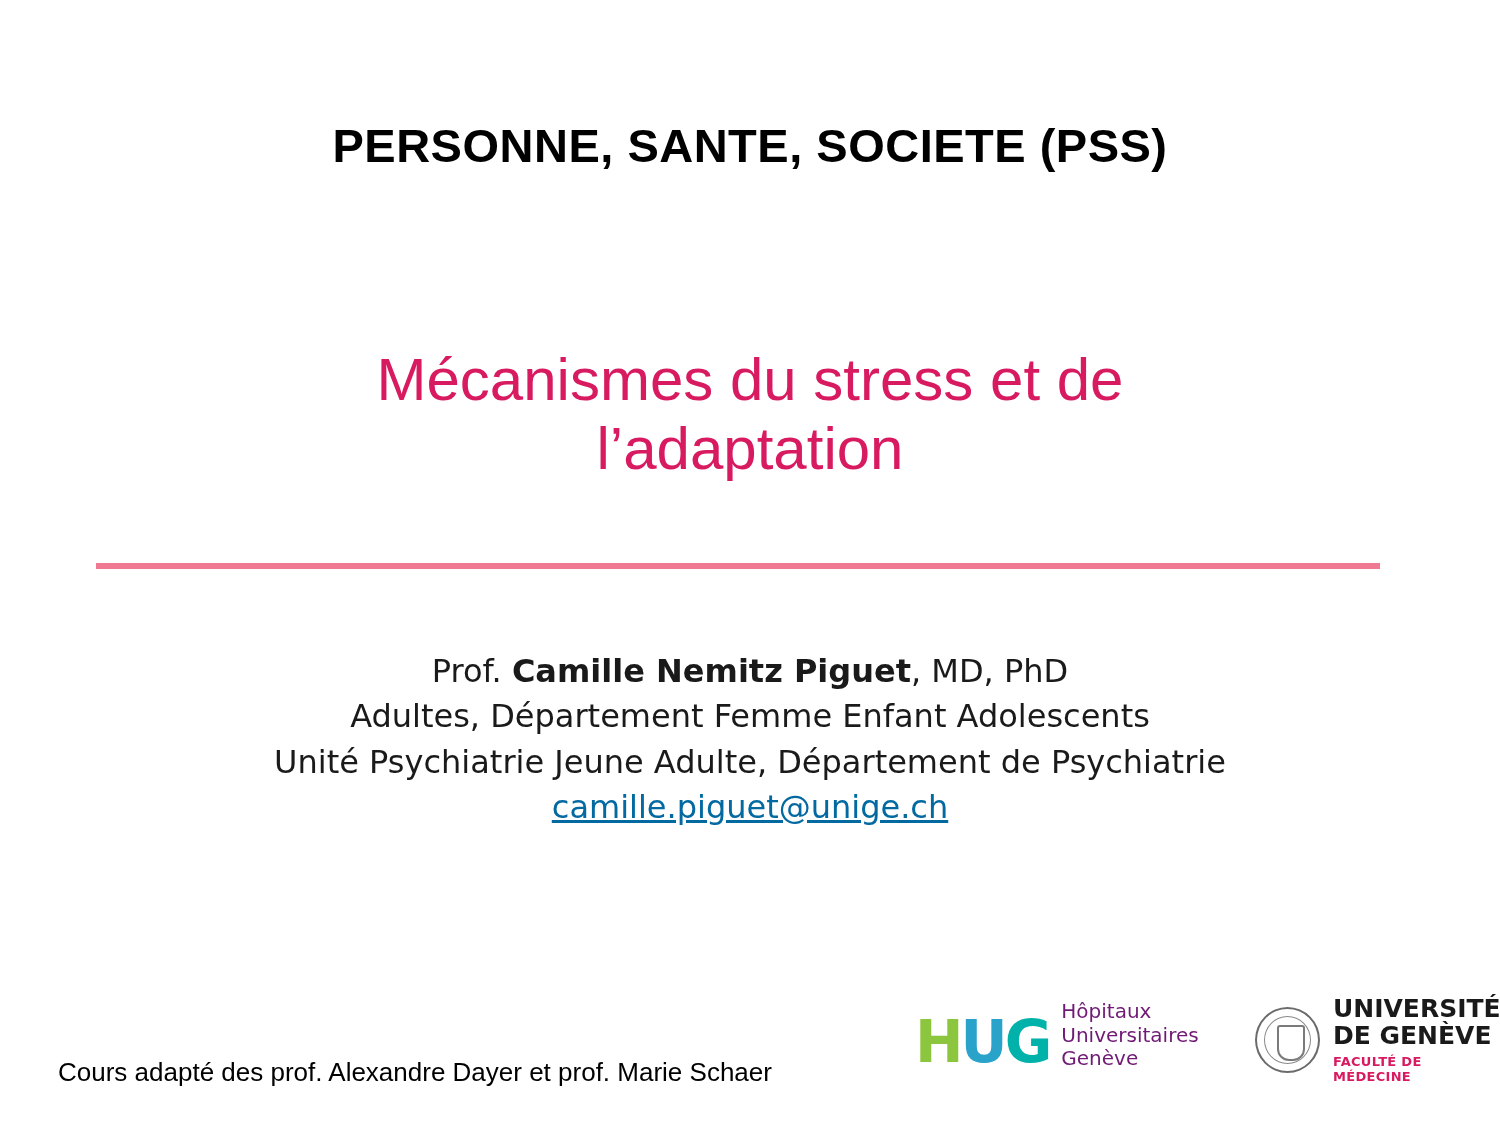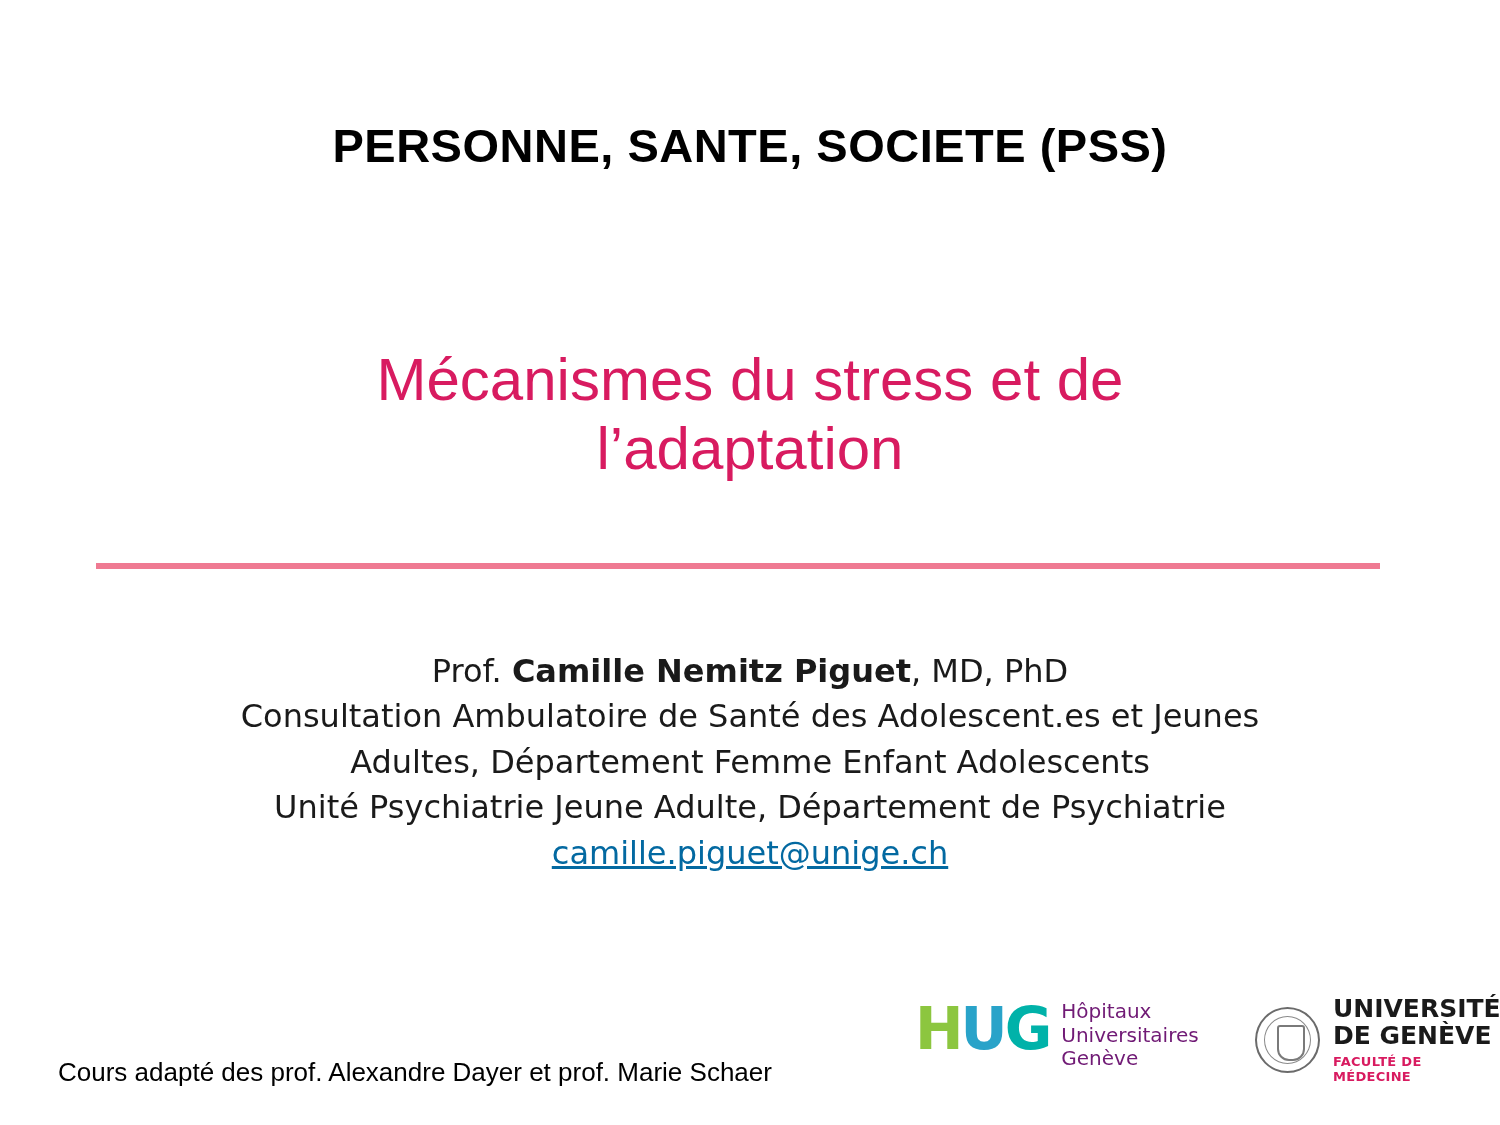--- a/index.html
+++ b/index.html
@@ -93,21 +93,21 @@
     top: 995px;
     width: 545px;
     height: 90px;
   }
 
   .hug-logo {
     position: absolute;
     left: 0;
     top: 5px;
     display: flex;
-    align-items: flex-start;
+    align-items: flex-end;
   }
 
   .hug-mark {
     font-size: 58px;
     font-weight: bold;
     letter-spacing: -3px;
     line-height: 1;
     font-family: "DejaVu Sans", sans-serif;
   }
   .hug-h { color: #8cc63f; }
@@ -188,21 +188,20 @@
 
   <div class="main-title">
     <div>Mécanismes du stress et de</div>
     <div>l’adaptation</div>
   </div>
 
   <div class="divider"></div>
 
   <div class="author-block">
     <div class="author-line"><span>Prof. </span><span class="bold">Camille Nemitz Piguet</span><span>, MD, PhD</span></div>
-    <div>Consultation Ambulatoire de Santé des Adolescent.es et Jeunes</div>
     <div>Adultes, Département Femme Enfant Adolescents</div>
     <div>Unité Psychiatrie Jeune Adulte, Département de Psychiatrie</div>
     <div><a class="email" href="#">camille.piguet@unige.ch</a></div>
   </div>
 
   <div class="credit">Cours adapté des prof. Alexandre Dayer et prof. Marie Schaer</div>
 
   <div class="logos">
 
     <div class="hug-logo">

